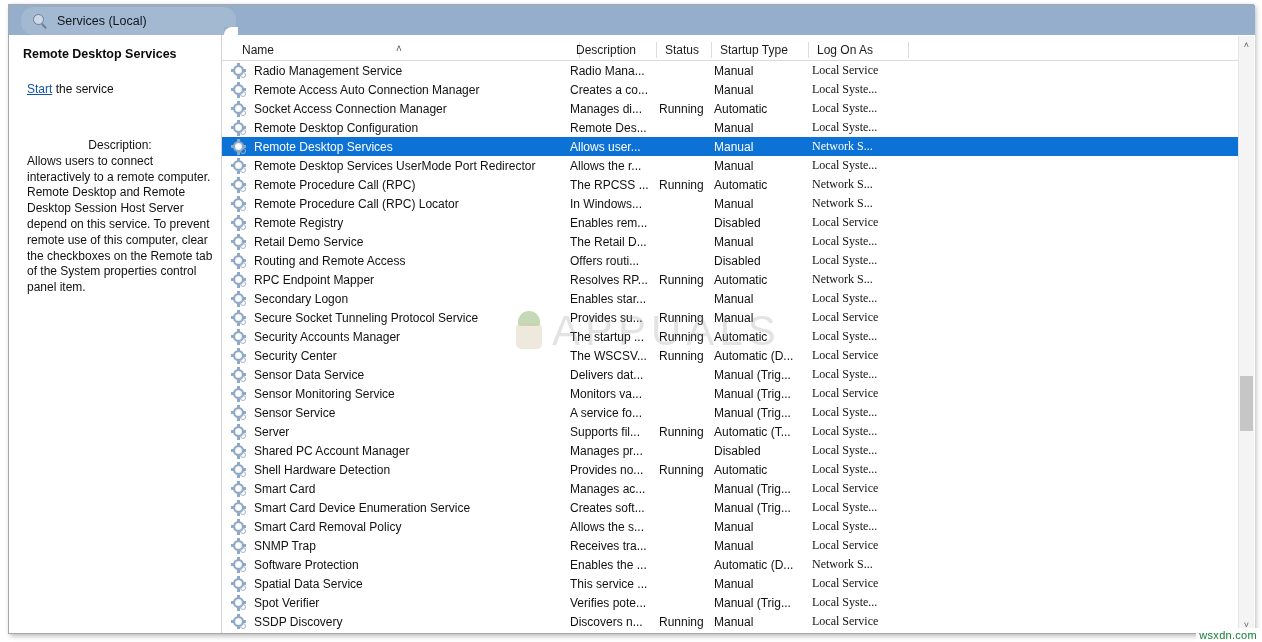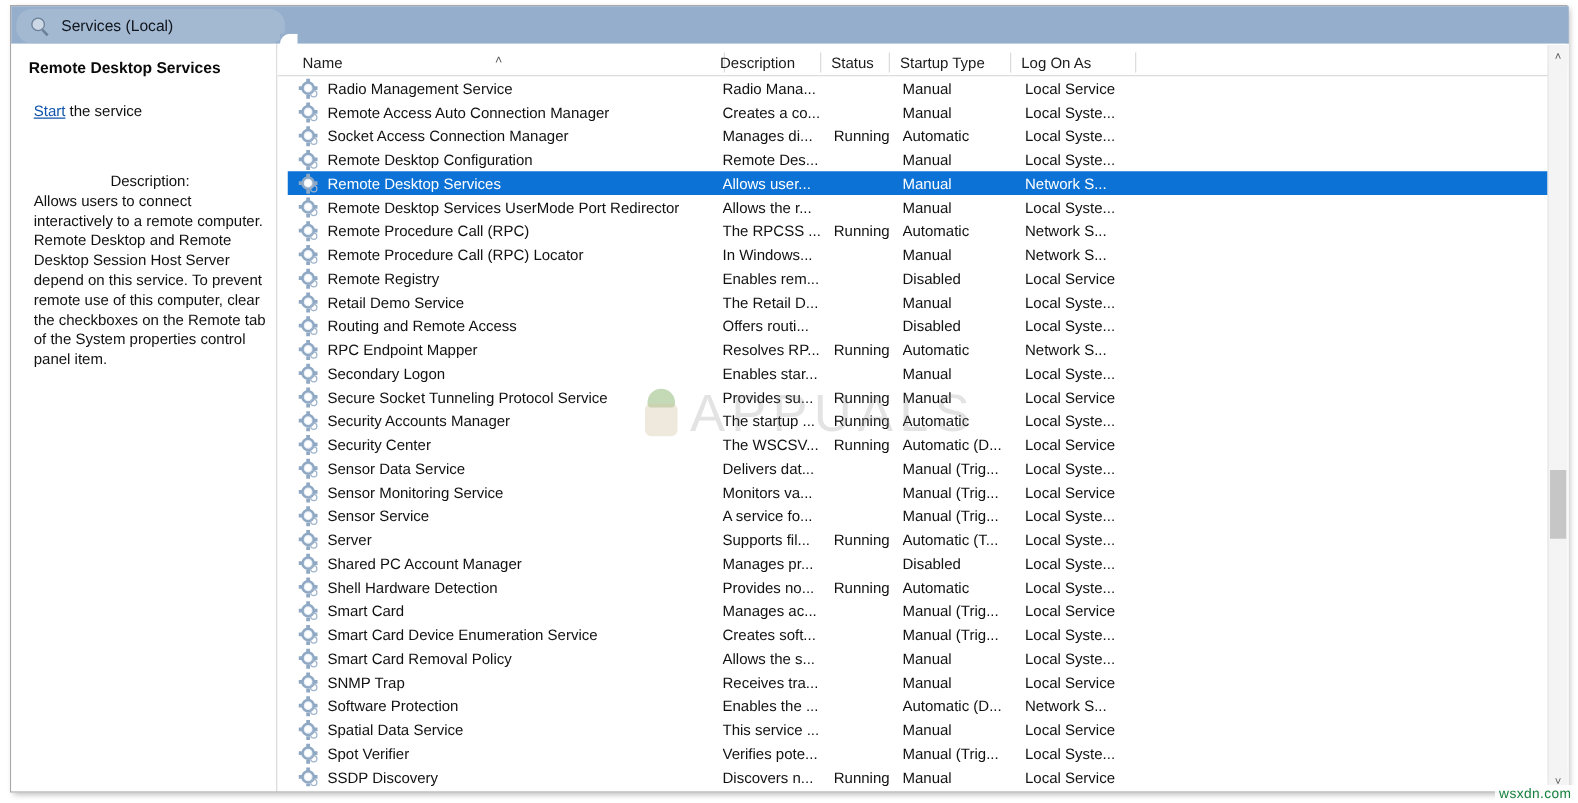--- a/index.html
+++ b/index.html
@@ -30,21 +30,21 @@
 
   
   #tab-strip {
     position: absolute;
     left: 0; top: 0;
     width: 1246px; height: 30px;
     background: #94aecb;
   }
   #services-tab {
     position: absolute;
-    left: 4px; top: 2px;
+    left: 12px; top: 2px;
     width: 215px; height: 28px;
     background: #a3b9d2;
     border-top-left-radius: 4px;
     border-top-right-radius: 4px;
     display: flex;
     align-items: center;
     padding-left: 12px;
     gap: 9px;
     border-radius: 13px;
   }
@@ -182,21 +182,21 @@
     width: 10px; height: 7px;
     color: #555;
     font-size: 10px;
     line-height: 7px;
     text-align: center;
   }
 
   
   #row-container {
     position: absolute;
-    left: 8px; top: 26px;
+    left: 0; top: 26px;
     width: 1017px;
     height: 568px;
     overflow: hidden;
   }
   .svc-row {
     position: relative;
     height: 19px;
     width: 1017px;
   }
   .svc-row.selected { background: #0c72d6; }
@@ -210,21 +210,21 @@
     align-items: center;
     font-size: 12px;
     color: #111111;
     white-space: nowrap;
     overflow: hidden;
   }
   .cell.c-name    { left: 10px;  width: 330px; padding-left: 22px; }
   .cell.c-desc    { left: 348px; width: 86px; }
   .cell.c-status  { left: 437px; width: 54px; }
   .cell.c-startup { left: 492px; width: 96px; }
-  .cell.c-logon   { left: 590px; width: 120px; }
+  .cell.c-logon   { left: 590px; width: 120px; font-family: Liberation Serif, serif; }
 
   
   .gear {
     position: absolute;
     left: 10px; top: 3px;
     width: 14px; height: 14px;
   }
   .gear .ring {
     position: absolute;
     left: 1px; top: 1px;

